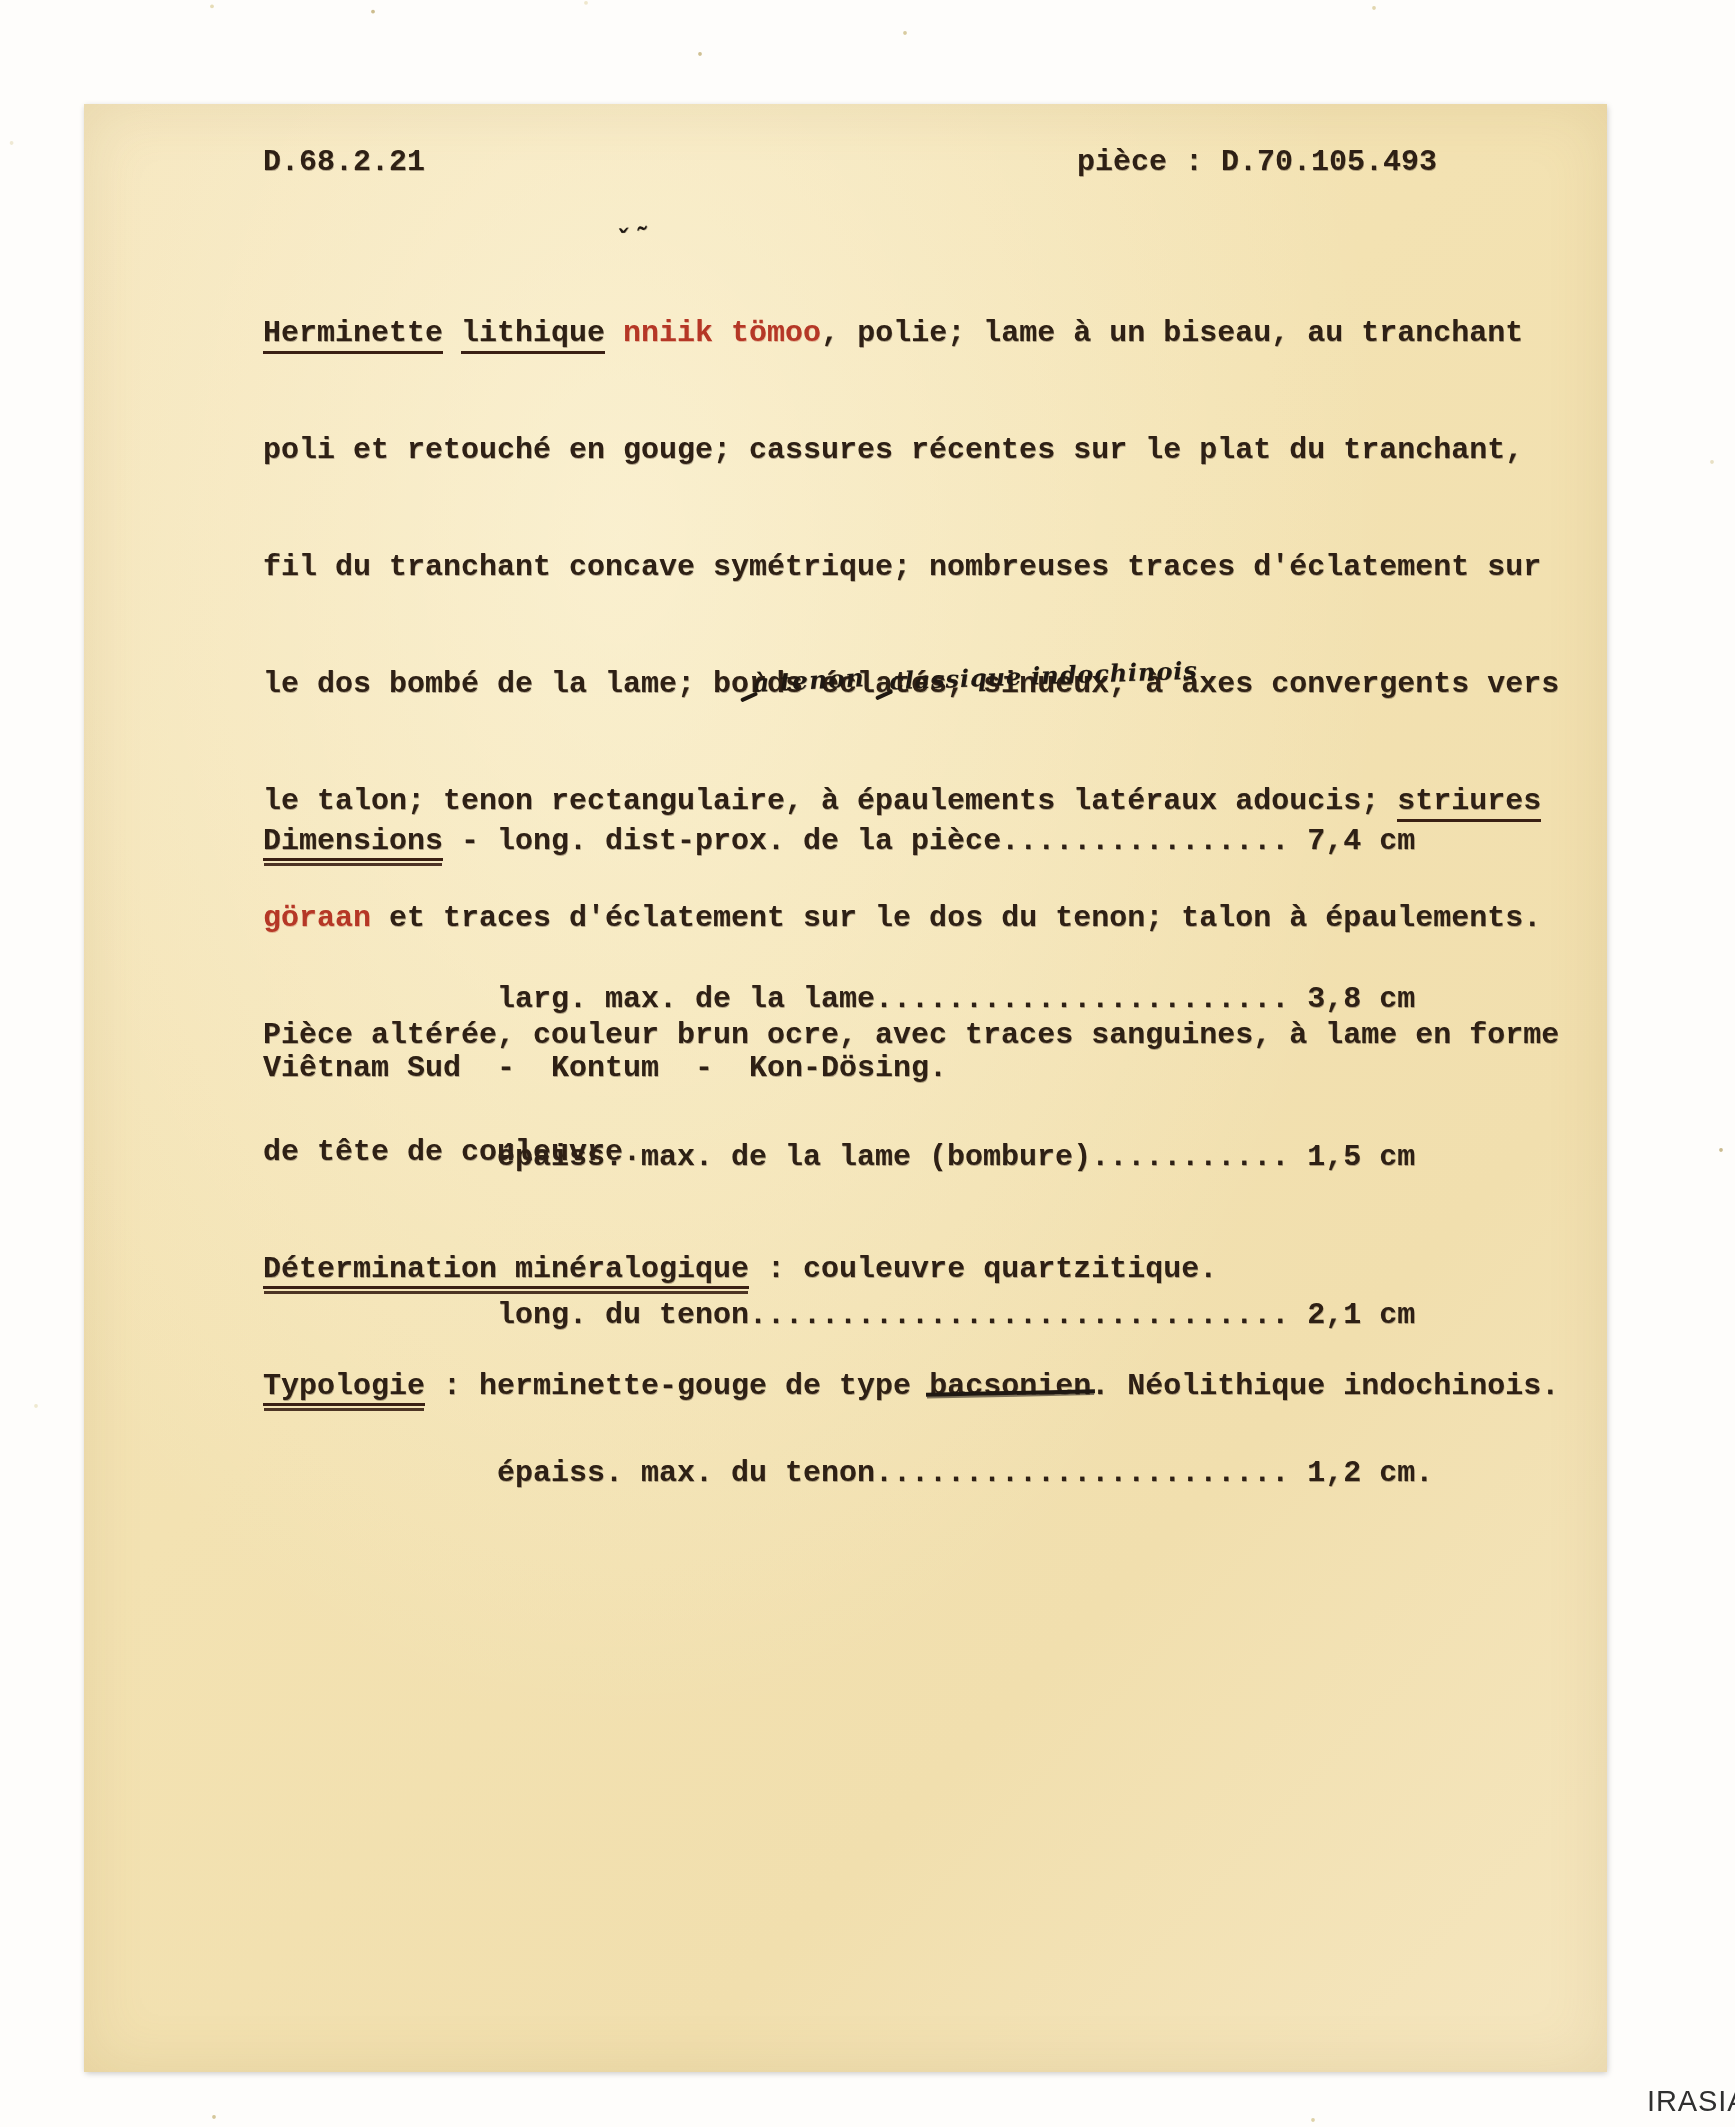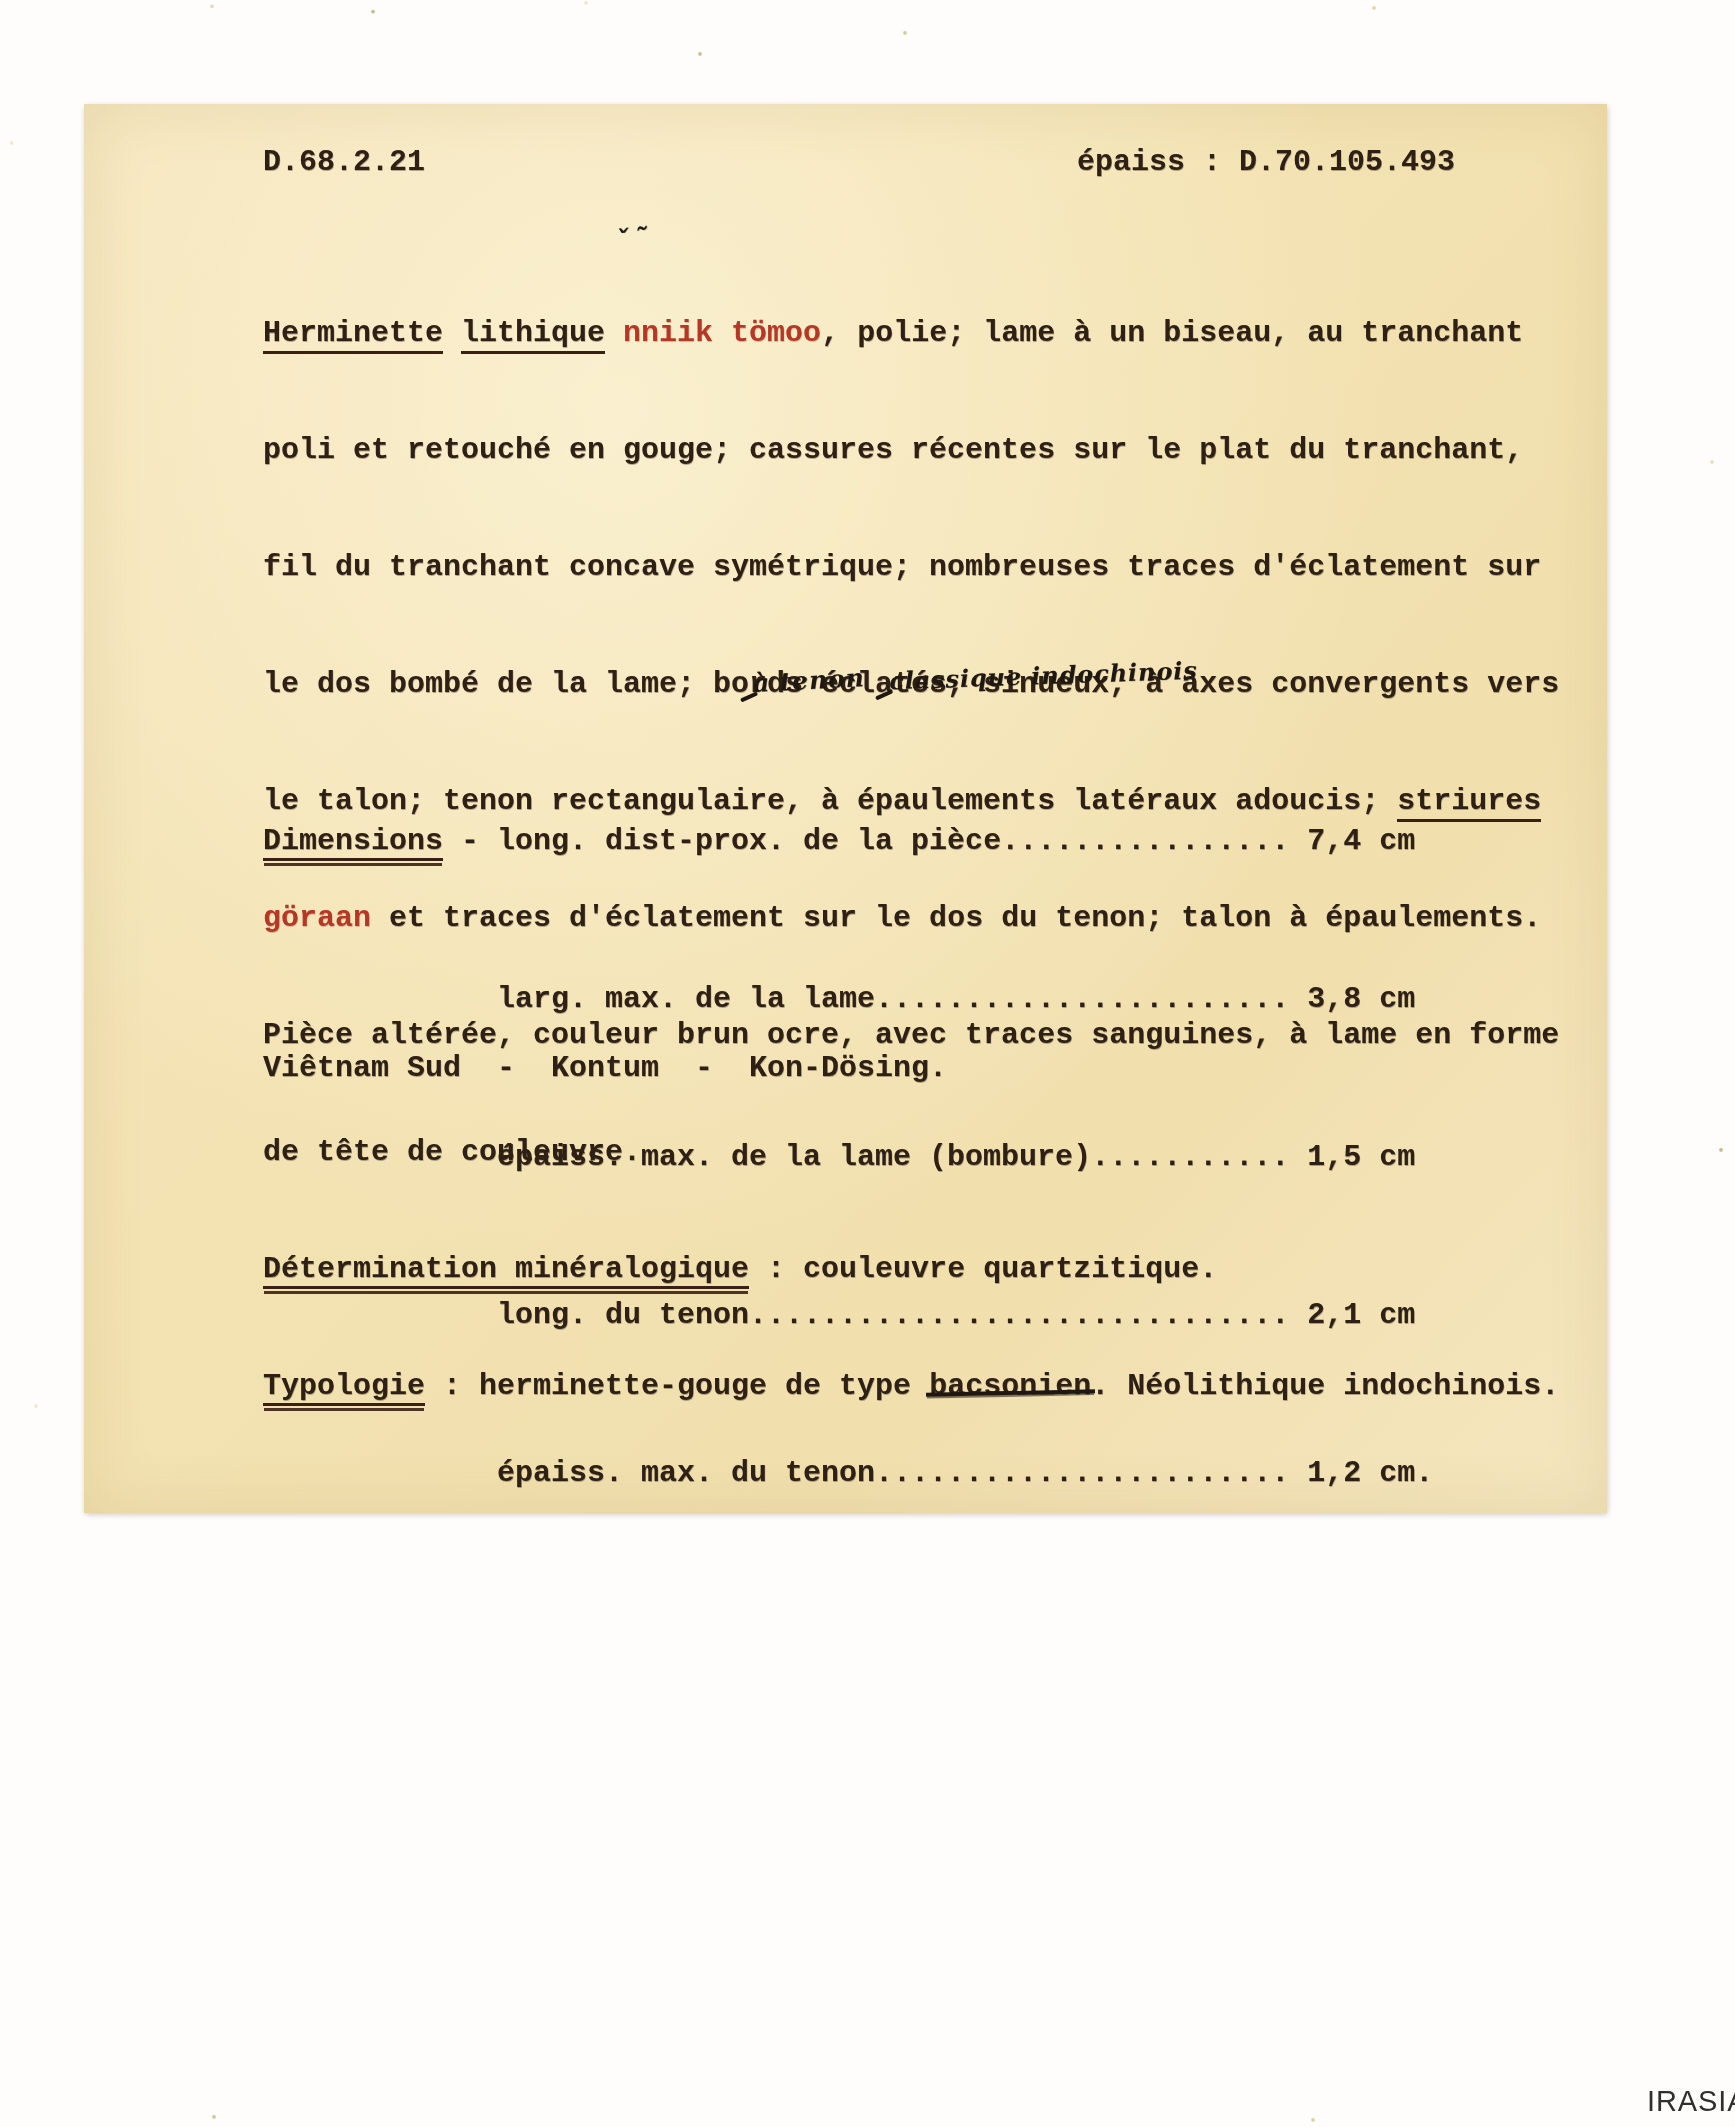--- a/index.html
+++ b/index.html
@@ -13,21 +13,21 @@
   *{margin:0;padding:0;box-sizing:border-box;}
   body{background:#ffffff;width:1735px;height:2128px;position:relative;overflow:hidden;}
   .canvas{position:absolute;inset:0;background:#fefdfb;}
   .specks{position:absolute;left:0;top:0;width:1.8px;height:1.8px;border-radius:50%;
     box-shadow:
       372px 10.6px 0 0.9px #cdbd8e, 904px 32px 0 0.9px #d8cba0, 699px 53px 0 0.9px #cfc093,
       1373px 7px 0 0.9px #e2d6ae, 211px 5.3px 0 0.9px #e6dcb6, 585px 1.8px 0 0.9px #efe7cc,
       10.6px 142px 0 0.9px #efe9d4, 1711px 461px 0 0.9px #e8e0c4, 1720px 1149px 0 0.9px #cabb90,
       35px 1405px 0 0.9px #efe9d0, 213px 2116px 0 0.9px #d5c79b, 1312px 2119px 0 0.9px #ded2a8;}
   .paper{
-    position:absolute;left:84px;top:104px;width:1523px;height:1409px;
+    position:absolute;left:84px;top:104px;width:1523px;height:1968px;
     background:
       radial-gradient(ellipse at 35% 22%, rgba(255,250,228,.55) 0%, rgba(255,250,228,0) 55%),
       linear-gradient(133deg,#f5e5bc 0%, var(--paper) 42%, #f1dfae 72%, #f5e6bf 100%);
     box-shadow: inset 0 0 62px rgba(150,110,50,.14), 0.9px 1.8px 6.2px rgba(0,0,0,.22);
   }
   .type{
     font-family:"Liberation Mono","DejaVu Sans Mono",monospace;
     font-size:30px;font-weight:700;color:var(--ink);
     text-shadow:0.5px 0.5px 0 rgba(46,28,16,.35);
     white-space:pre;
@@ -59,21 +59,21 @@
 </style>
 </head>
 <body>
 
 <div class="canvas">
   <div class="specks"></div>
 
   <div class="paper type">
 
     <div class="hdr-left line">D.68.2.21</div>
-    <div class="hdr-right line">épaiss : D.70.105.493</div>
+    <div class="hdr-right line">pièce : D.70.105.493</div>
 
     <div class="para">
       <div class="line"><span class="u">Herminette</span><span> </span><span class="u">lithique</span><span> </span><span class="red">nniik tömoo</span><span>, polie; lame à un biseau, au tranchant</span></div>
       <div class="line">poli et retouché en gouge; cassures récentes sur le plat du tranchant,</div>
       <div class="line">fil du tranchant concave symétrique; nombreuses traces d'éclatement sur</div>
       <div class="line">le dos bombé de la lame; bords éclatés, sinueux, à axes convergents vers</div>
       <div class="line"><span>le talon; tenon rectangulaire, à épaulements latéraux adoucis; </span><span class="u">striures</span></div>
       <div class="line"><span class="red">göraan</span><span> et traces d'éclatement sur le dos du tenon; talon à épaulements.</span></div>
       <div class="line">Pièce altérée, couleur brun ocre, avec traces sanguines, à lame en forme</div>
       <div class="line">de tête de couleuvre.</div>

